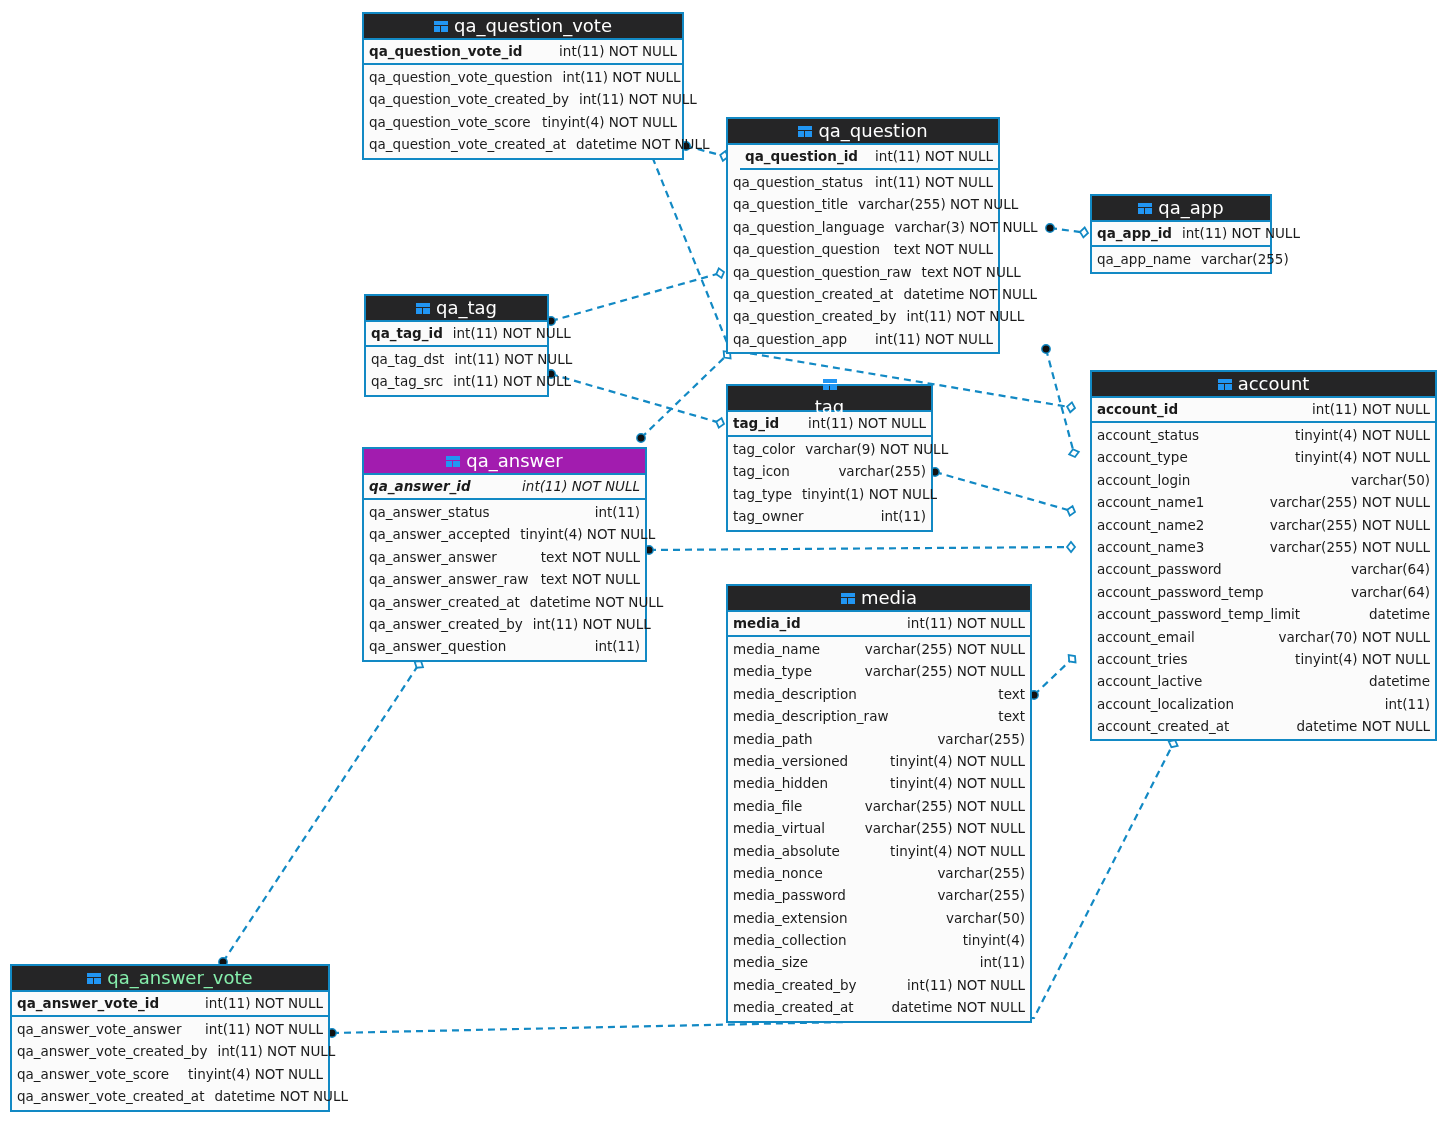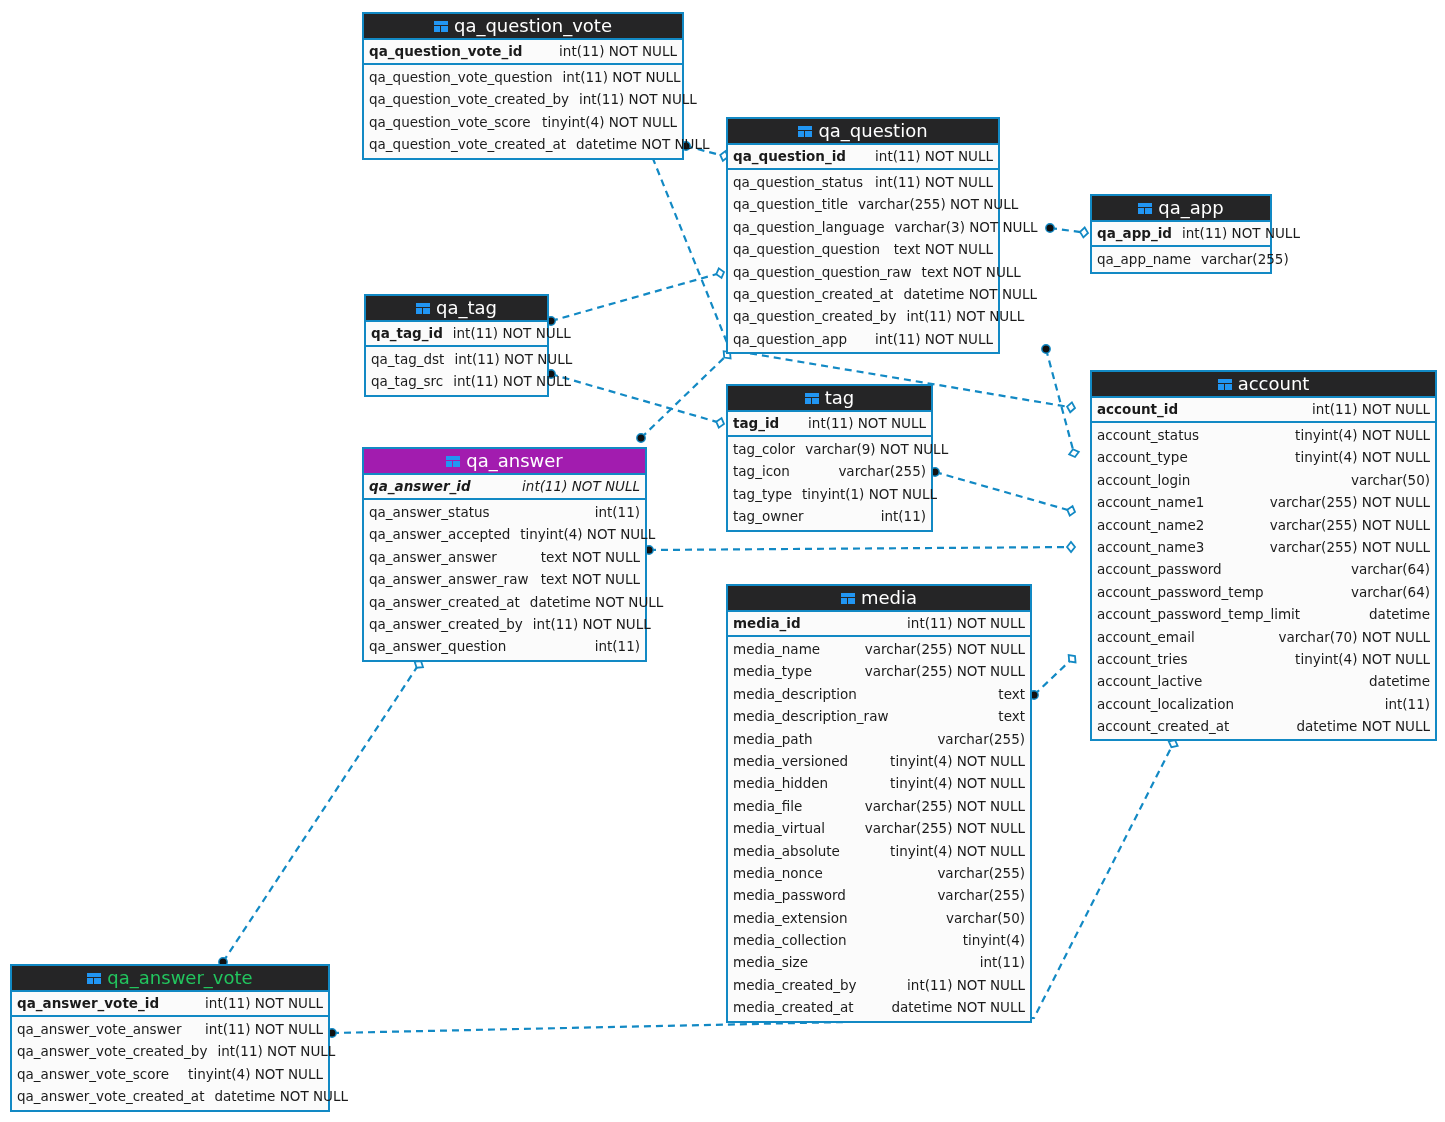--- a/index.html
+++ b/index.html
@@ -191,21 +191,21 @@
       </div>
       <div class="entity" style="left: 726px; top: 117px; width: 274px; border-color: rgb(18, 137, 196); background: rgb(251, 251, 251);">
         <div class="entity-header" style="background: rgb(37, 37, 38); color: rgb(255, 255, 255); border-bottom-color: rgb(18, 137, 196);">
           <span class="tbl-icon">
             <i class="top"></i>
             <i class="bl"></i>
             <i class="br"></i>
           </span>
           <span>qa_question</span>
         </div>
-        <div class="pk-section" style="border-bottom-color: rgb(18, 137, 196);">
+        <div class="pk-section" style="border-bottom-color: rgb(18, 137, 196); margin-left: 12px;">
           <div class="attr pk">
             <span class="aname">qa_question_id</span>
             <span class="atype">int(11) NOT NULL</span>
           </div>
         </div>
         <div class="attrs-body">
           <div class="attr">
             <span class="aname">qa_question_status</span>
             <span class="atype">int(11) NOT NULL</span>
           </div>
@@ -281,21 +281,21 @@
             <span class="aname">qa_tag_dst</span>
             <span class="atype">int(11) NOT NULL</span>
           </div>
           <div class="attr">
             <span class="aname">qa_tag_src</span>
             <span class="atype">int(11) NOT NULL</span>
           </div>
         </div>
       </div>
       <div class="entity" style="left: 726px; top: 384px; width: 207px; border-color: rgb(18, 137, 196); background: rgb(251, 251, 251);">
-        <div class="entity-header" style="background: rgb(37, 37, 38); color: rgb(255, 255, 255); border-bottom-color: rgb(18, 137, 196);">
+        <div class="entity-header" style="background: rgb(37, 37, 38); color: rgb(255, 255, 255); border-bottom-color: rgb(18, 137, 196); flex-direction: column;">
           <span class="tbl-icon">
             <i class="top"></i>
             <i class="bl"></i>
             <i class="br"></i>
           </span>
           <span>tag</span>
         </div>
         <div class="pk-section" style="border-bottom-color: rgb(18, 137, 196);">
           <div class="attr pk">
             <span class="aname">tag_id</span>
@@ -521,21 +521,21 @@
             <span class="aname">media_created_by</span>
             <span class="atype">int(11) NOT NULL</span>
           </div>
           <div class="attr">
             <span class="aname">media_created_at</span>
             <span class="atype">datetime NOT NULL</span>
           </div>
         </div>
       </div>
       <div class="entity" style="left: 10px; top: 964px; width: 320px; border-color: rgb(18, 137, 196); background: rgb(251, 251, 251);">
-        <div class="entity-header" style="background: rgb(37, 37, 38); color: #22c55e; border-bottom-color: rgb(18, 137, 196);">
+        <div class="entity-header" style="background: rgb(37, 37, 38); color: #86efac; border-bottom-color: rgb(18, 137, 196);">
           <span class="tbl-icon">
             <i class="top"></i>
             <i class="bl"></i>
             <i class="br"></i>
           </span>
           <span>qa_answer_vote</span>
         </div>
         <div class="pk-section" style="border-bottom-color: rgb(18, 137, 196);">
           <div class="attr pk">
             <span class="aname">qa_answer_vote_id</span>

